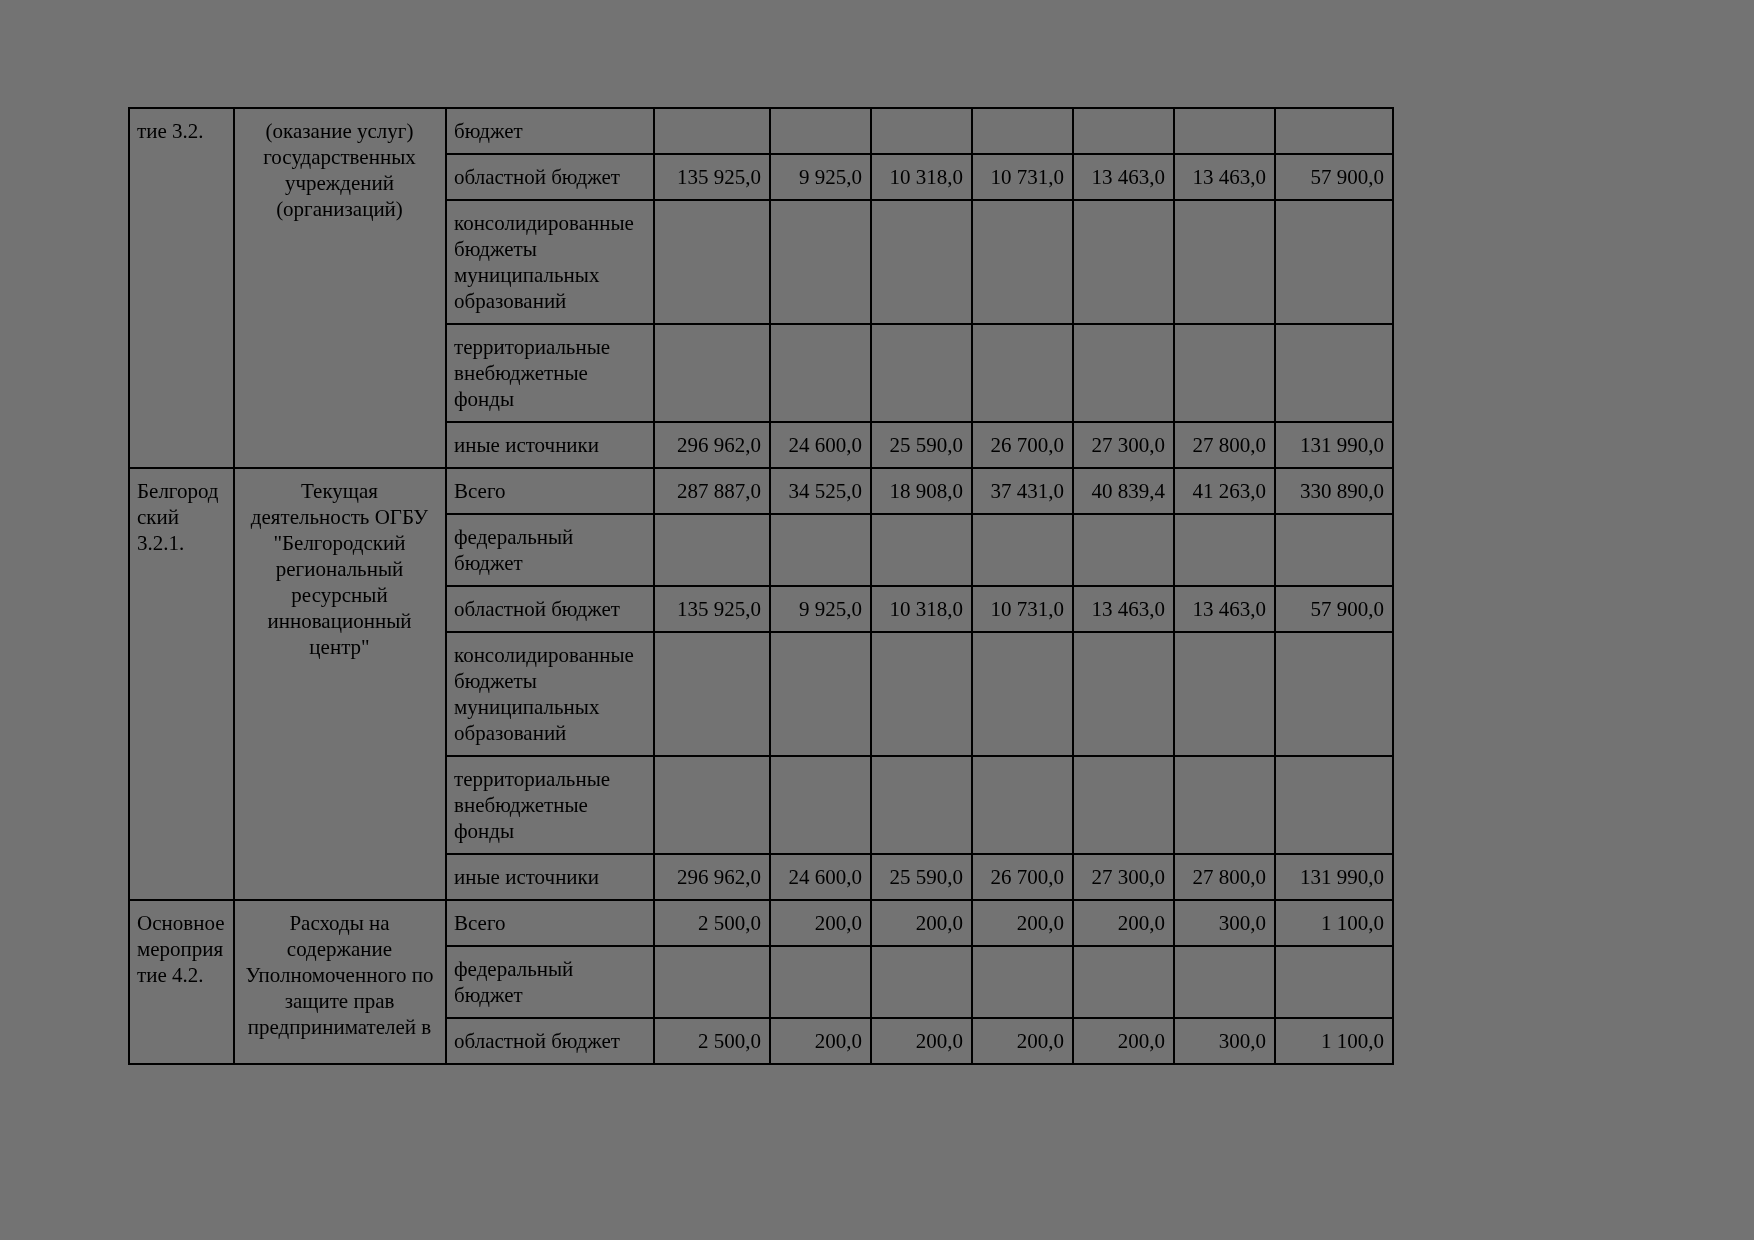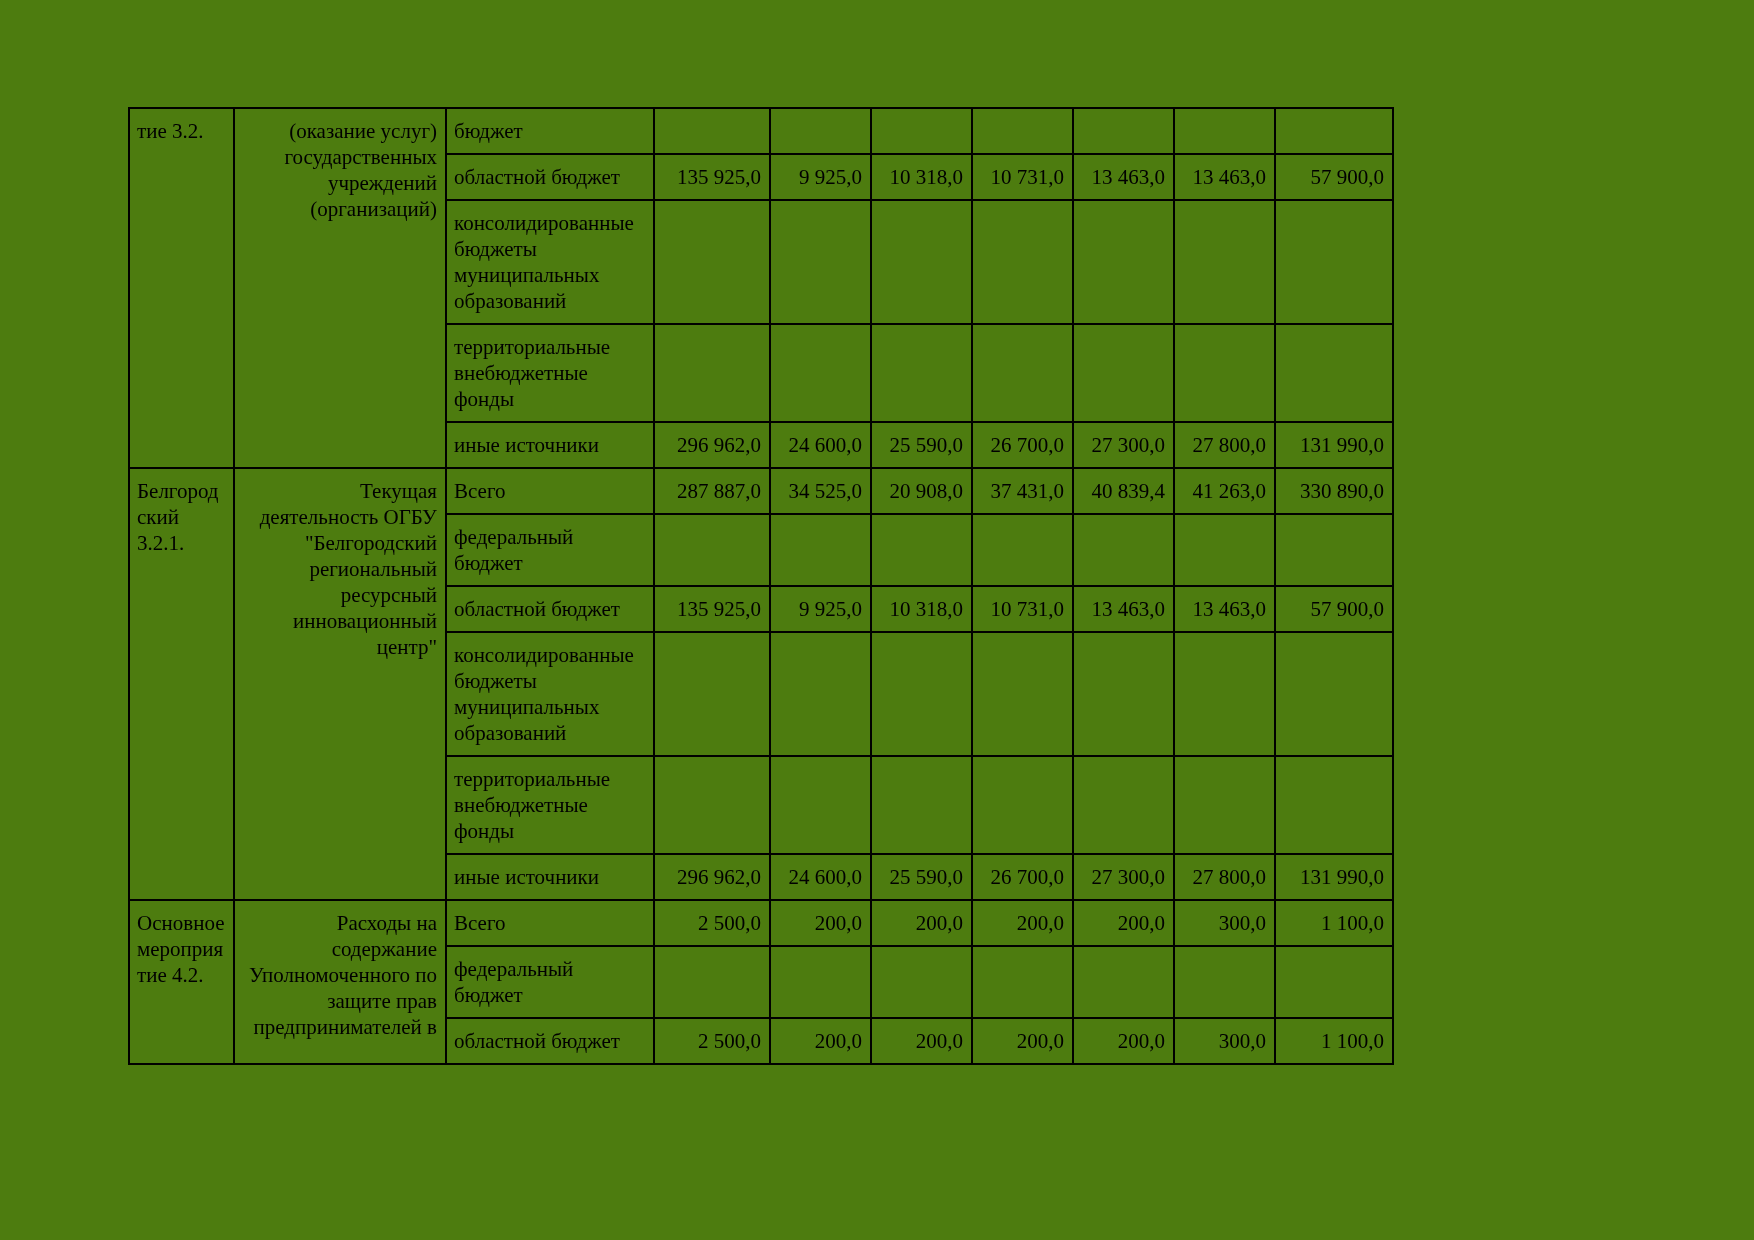--- a/index.html
+++ b/index.html
@@ -13,21 +13,21 @@
     position: relative;
     font-family: "Liberation Serif", "DejaVu Serif", serif;
     color: #000000;
   }
   .page {
     position: absolute;
     left: 0;
     top: 0;
     width: 1754px;
     height: 1240px;
-    background: #4d7c0f;
+    background: #737373;
     overflow: hidden;
   }
   table.budget {
     position: absolute;
     left: 128px;
     top: 107px;
     width: 1264px;
     border-collapse: collapse;
     table-layout: fixed;
     font-size: 21px;
@@ -38,21 +38,21 @@
     vertical-align: top;
     padding: 9px 8px 9px 7px;
     overflow: hidden;
   }
   td.id-cell {
     overflow-wrap: break-word;
     word-break: break-word;
     text-align: left;
   }
   td.desc-cell {
-    text-align: right;
+    text-align: center;
     overflow-wrap: break-word;
   }
   td.source-cell {
     text-align: left;
     overflow-wrap: break-word;
   }
   td.value-cell {
     text-align: right;
     white-space: nowrap;
     padding-right: 10px;
@@ -137,21 +137,21 @@
           <td class="value-cell">27 300,0</td>
           <td class="value-cell">27 800,0</td>
           <td class="value-cell">131 990,0</td>
         </tr>
         <tr>
           <td class="id-cell" rowspan="6">Белгородский 3.2.1.</td>
           <td class="desc-cell" rowspan="6">Текущая деятельность ОГБУ "Белгородский региональный ресурсный инновационный центр"</td>
           <td class="source-cell">Всего</td>
           <td class="value-cell">287 887,0</td>
           <td class="value-cell">34 525,0</td>
-          <td class="value-cell">20 908,0</td>
+          <td class="value-cell">18 908,0</td>
           <td class="value-cell">37 431,0</td>
           <td class="value-cell">40 839,4</td>
           <td class="value-cell">41 263,0</td>
           <td class="value-cell">330 890,0</td>
         </tr>
         <tr>
           <td class="source-cell">федеральный бюджет</td>
           <td class="value-cell"></td>
           <td class="value-cell"></td>
           <td class="value-cell"></td>

